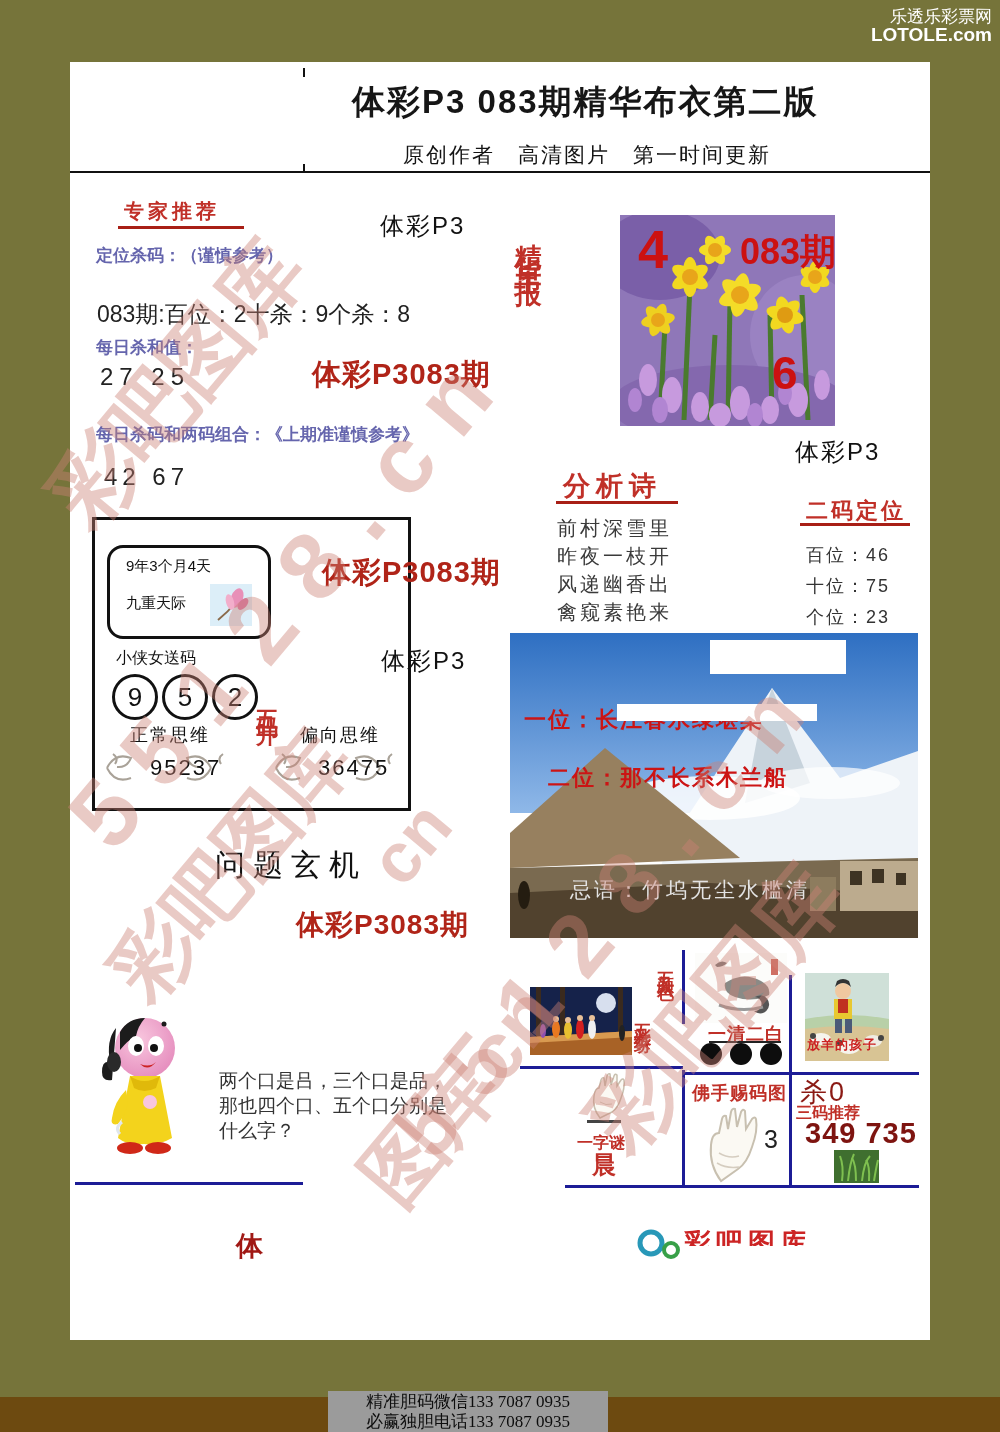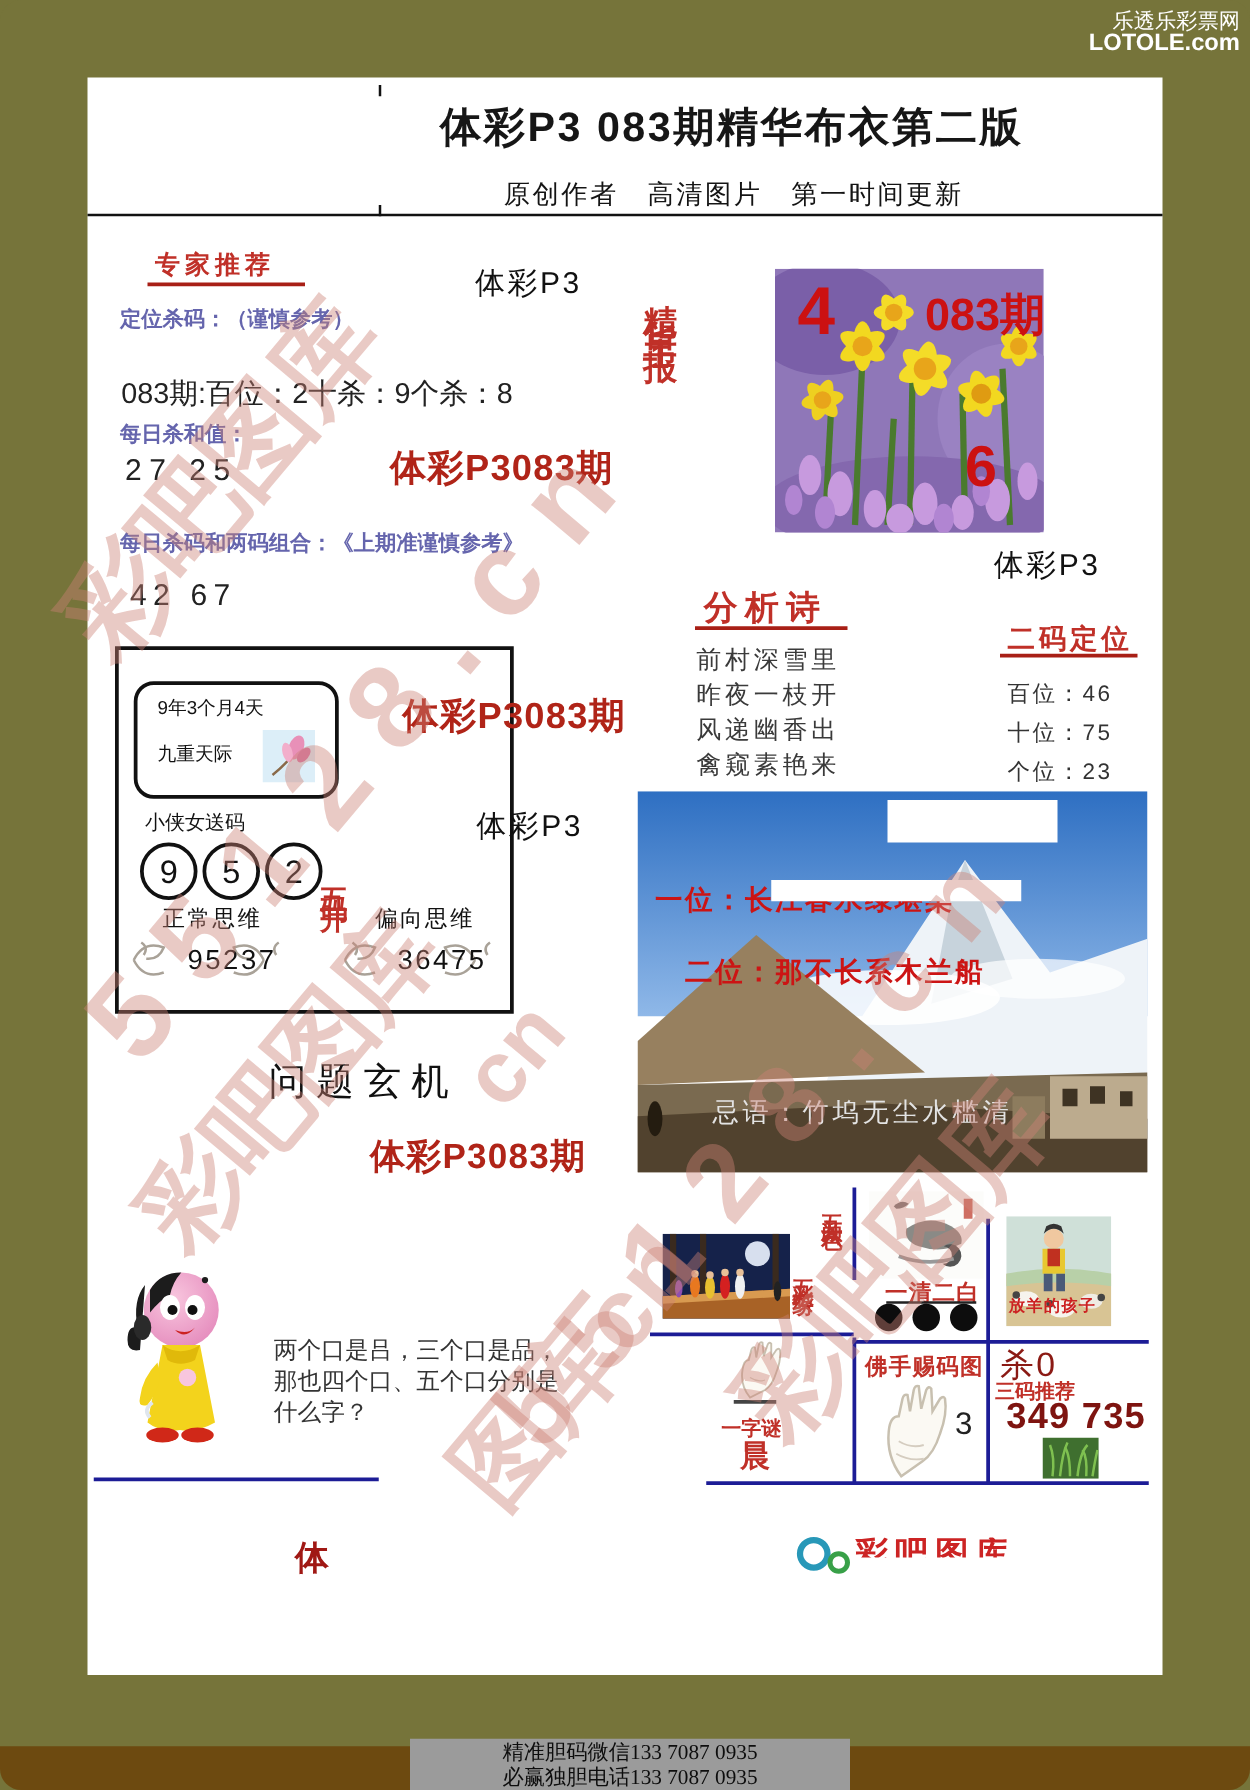--- a/index.html
+++ b/index.html
@@ -1,17 +1,17 @@
 <!DOCTYPE html>
 <html><head>
 <meta charset="utf-8">
 <style>
   html,body{margin:0;padding:0;background:#76743a;}
   .canvas{position:relative;width:1000px;height:1432px;background:#76743a;overflow:hidden;
-          font-family:"Liberation Sans","DejaVu Sans",sans-serif;color:#111;border-radius:17px;}
+          font-family:"Liberation Sans","DejaVu Sans",sans-serif;color:#111;}
   .abs{position:absolute;}
   .page{left:70px;top:62px;width:860px;height:1278px;background:#ffffff;z-index:0;}
   .z1{z-index:1;}
   .site-line{right:8px;color:#fff;text-align:right;z-index:1;}
   .title{font-size:33px;font-weight:bold;letter-spacing:2px;color:#161616;}
   .subtitle{font-size:21px;color:#141414;letter-spacing:2px;}
   .hr-black{background:#111;height:2px;}
   .tick{width:2px;height:9px;background:#111;}
   .red-h{color:#c03028;font-weight:bold;}
   .u-bar{background:#a81f16;height:3px;}
@@ -24,21 +24,21 @@
   .roundbox{border:3px solid #111;border-radius:16px;background:#fff;}
   .ball{position:absolute;width:40px;height:40px;border:3px solid #111;border-radius:50%;
         text-align:center;line-height:40px;font-size:26px;color:#111;background:#fff;}
   .navy{background:#1c1c96;}
   .wm{z-index:2;color:#cd8276;opacity:.42;font-weight:bold;white-space:nowrap;
       transform:rotate(-50deg);transform-origin:0 100%;pointer-events:none;}
   .mline{color:#cc1414;font-weight:bold;font-size:22px;letter-spacing:2px;margin-top:31px;}
   .gridred{color:#c03028;}
   .dot{position:absolute;width:22px;height:22px;border-radius:50%;background:#0d0d0d;}
   .flourish{stroke:#a9a298;fill:none;stroke-width:2;}
-  .footer-gray{left:328px;top:1391px;width:352px;height:41px;background:#9b9b9b;z-index:4;
+  .footer-gray{left:328px;top:1391px;width:280px;height:41px;background:#9b9b9b;z-index:4;
                text-align:center;font-family:"Liberation Serif","DejaVu Serif",serif;
                font-size:17px;color:#0d0d0d;line-height:20px;padding-top:1px;box-sizing:border-box;}
   .footer-brown{left:0;top:1397px;width:1000px;height:35px;background:#6d4a10;z-index:3;}
   .clip-logo{overflow:hidden;height:16px;width:160px;font-size:27px;font-weight:bold;
              color:#cc2424;letter-spacing:5px;line-height:27px;}
 </style>
 </head>
 <body>
 
 <div class="canvas">

